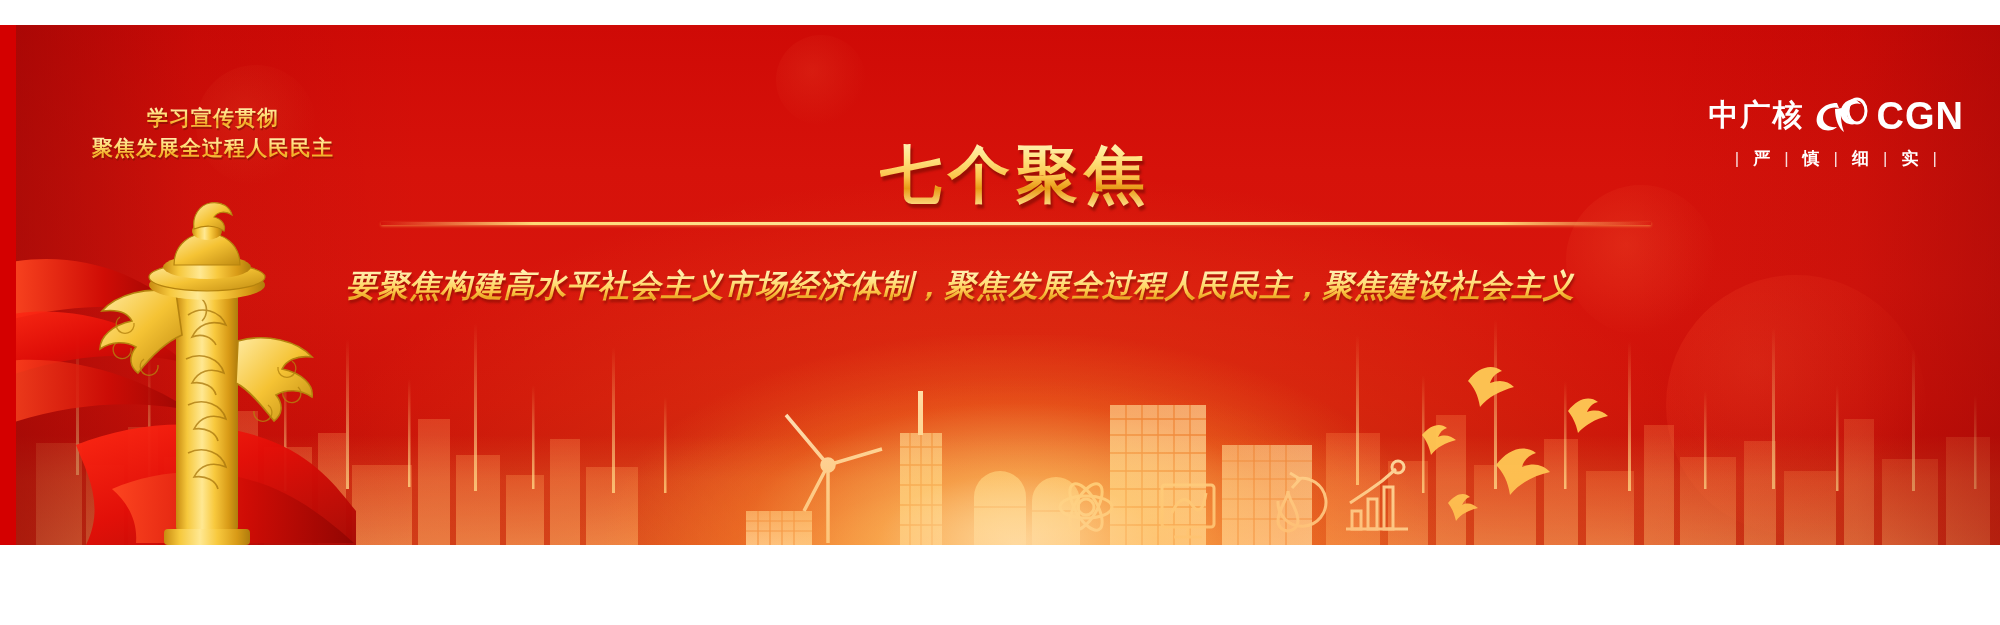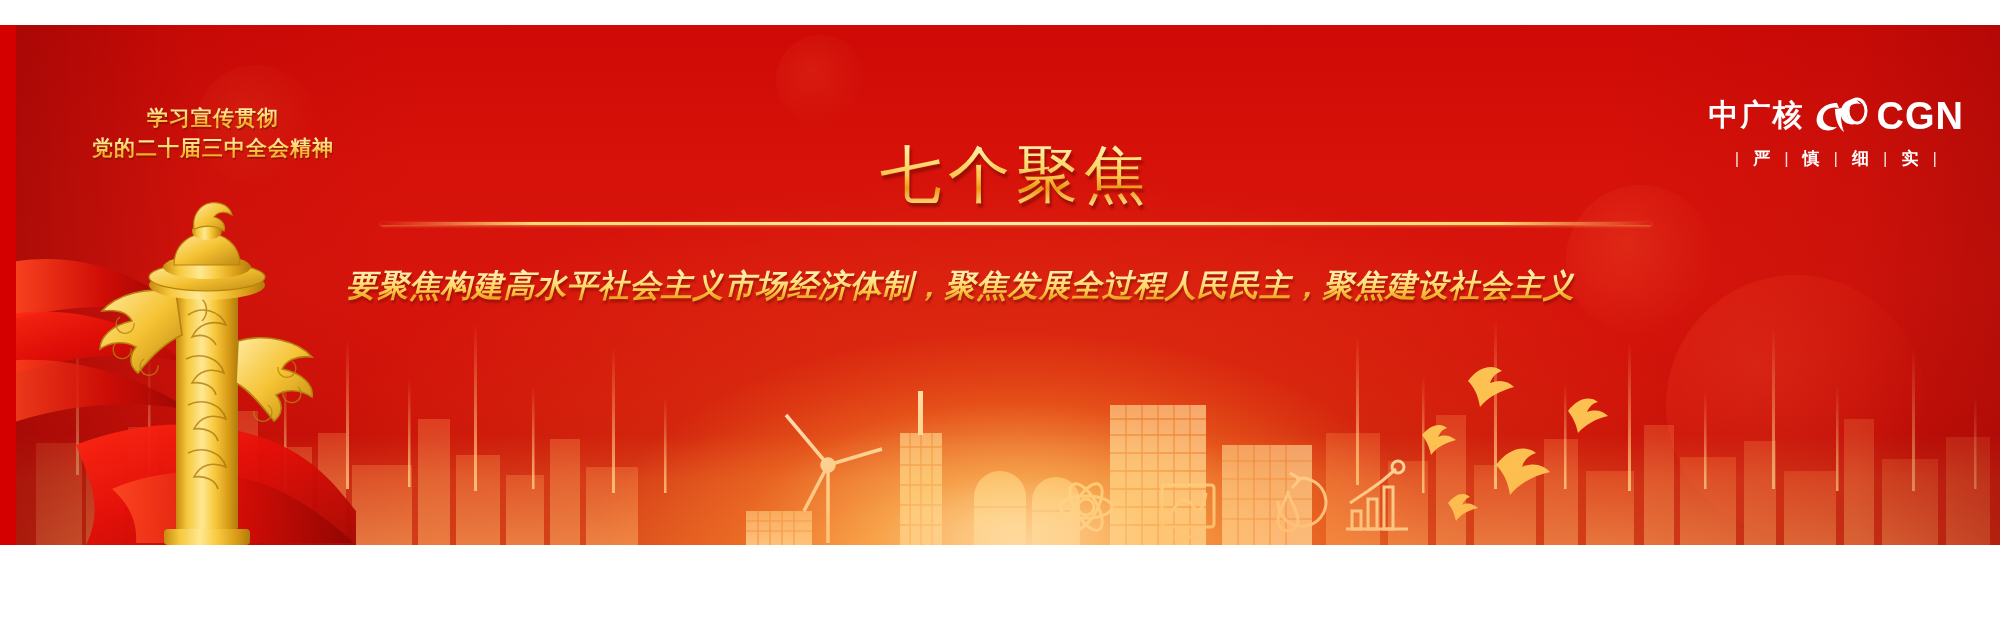--- a/index.html
+++ b/index.html
@@ -70,21 +70,21 @@
     -webkit-text-fill-color:transparent;
     filter:drop-shadow(1px 2px 0 rgba(120,20,0,.55));
     white-space:nowrap;
   }
 
   .title{
     position:absolute;left:0;top:108px;width:2000px;text-align:center;z-index:40;
   }
   .title .t{
     display:inline-block;
-    font-size:62px;font-weight:normal;letter-spacing:6px;
+    font-size:62px;font-weight:bold;letter-spacing:6px;
     background:linear-gradient(180deg,#fff8d2 0%,#ffe483 30%,#fbc44b 52%,#e89a16 66%,#ffe08a 88%,#fff3bc 100%);
     -webkit-background-clip:text;background-clip:text;
     -webkit-text-fill-color:transparent;
     filter:drop-shadow(2px 4px 1px rgba(110,10,0,.55));
   }
 
   .divider{
     position:absolute;top:197px;left:365px;width:1270px;height:3px;z-index:40;
     background:linear-gradient(90deg, rgba(255,215,120,0) 0%, #ffd976 12%, #ffeaa8 50%, #ffd976 88%, rgba(255,215,120,0) 100%);
     box-shadow:0 1px 3px rgba(255,190,90,.6);
@@ -394,21 +394,21 @@
 
       <path d="M178 84 C176 70 184 60 194 58 C206 56 214 62 216 70 C210 66 202 66 198 72 C206 74 210 80 208 86 C200 80 188 80 178 84 Z" fill="url(#goldG2)" stroke="#b5830e" stroke-width="1.2"></path>
 
       <rect x="148" y="384" width="86" height="16" rx="4" fill="url(#goldG)"></rect>
     </svg>
 
     <div class="vignette"></div>
 
     <div class="slogan">
       <div class="line">学习宣传贯彻</div>
-      <div class="line">党的二十届三中全会精神</div>
+      <div class="line">聚焦发展全过程人民民主</div>
     </div>
 
     <div class="title">
       <span class="t">七个聚焦</span>
     </div>
 
     <div class="divider"></div>
 
     <div class="body-text">
       <div class="bline indent">要聚焦构建高水平社会主义市场经济体制，聚焦发展全过程人民民主，聚焦建设社会主义</div>

